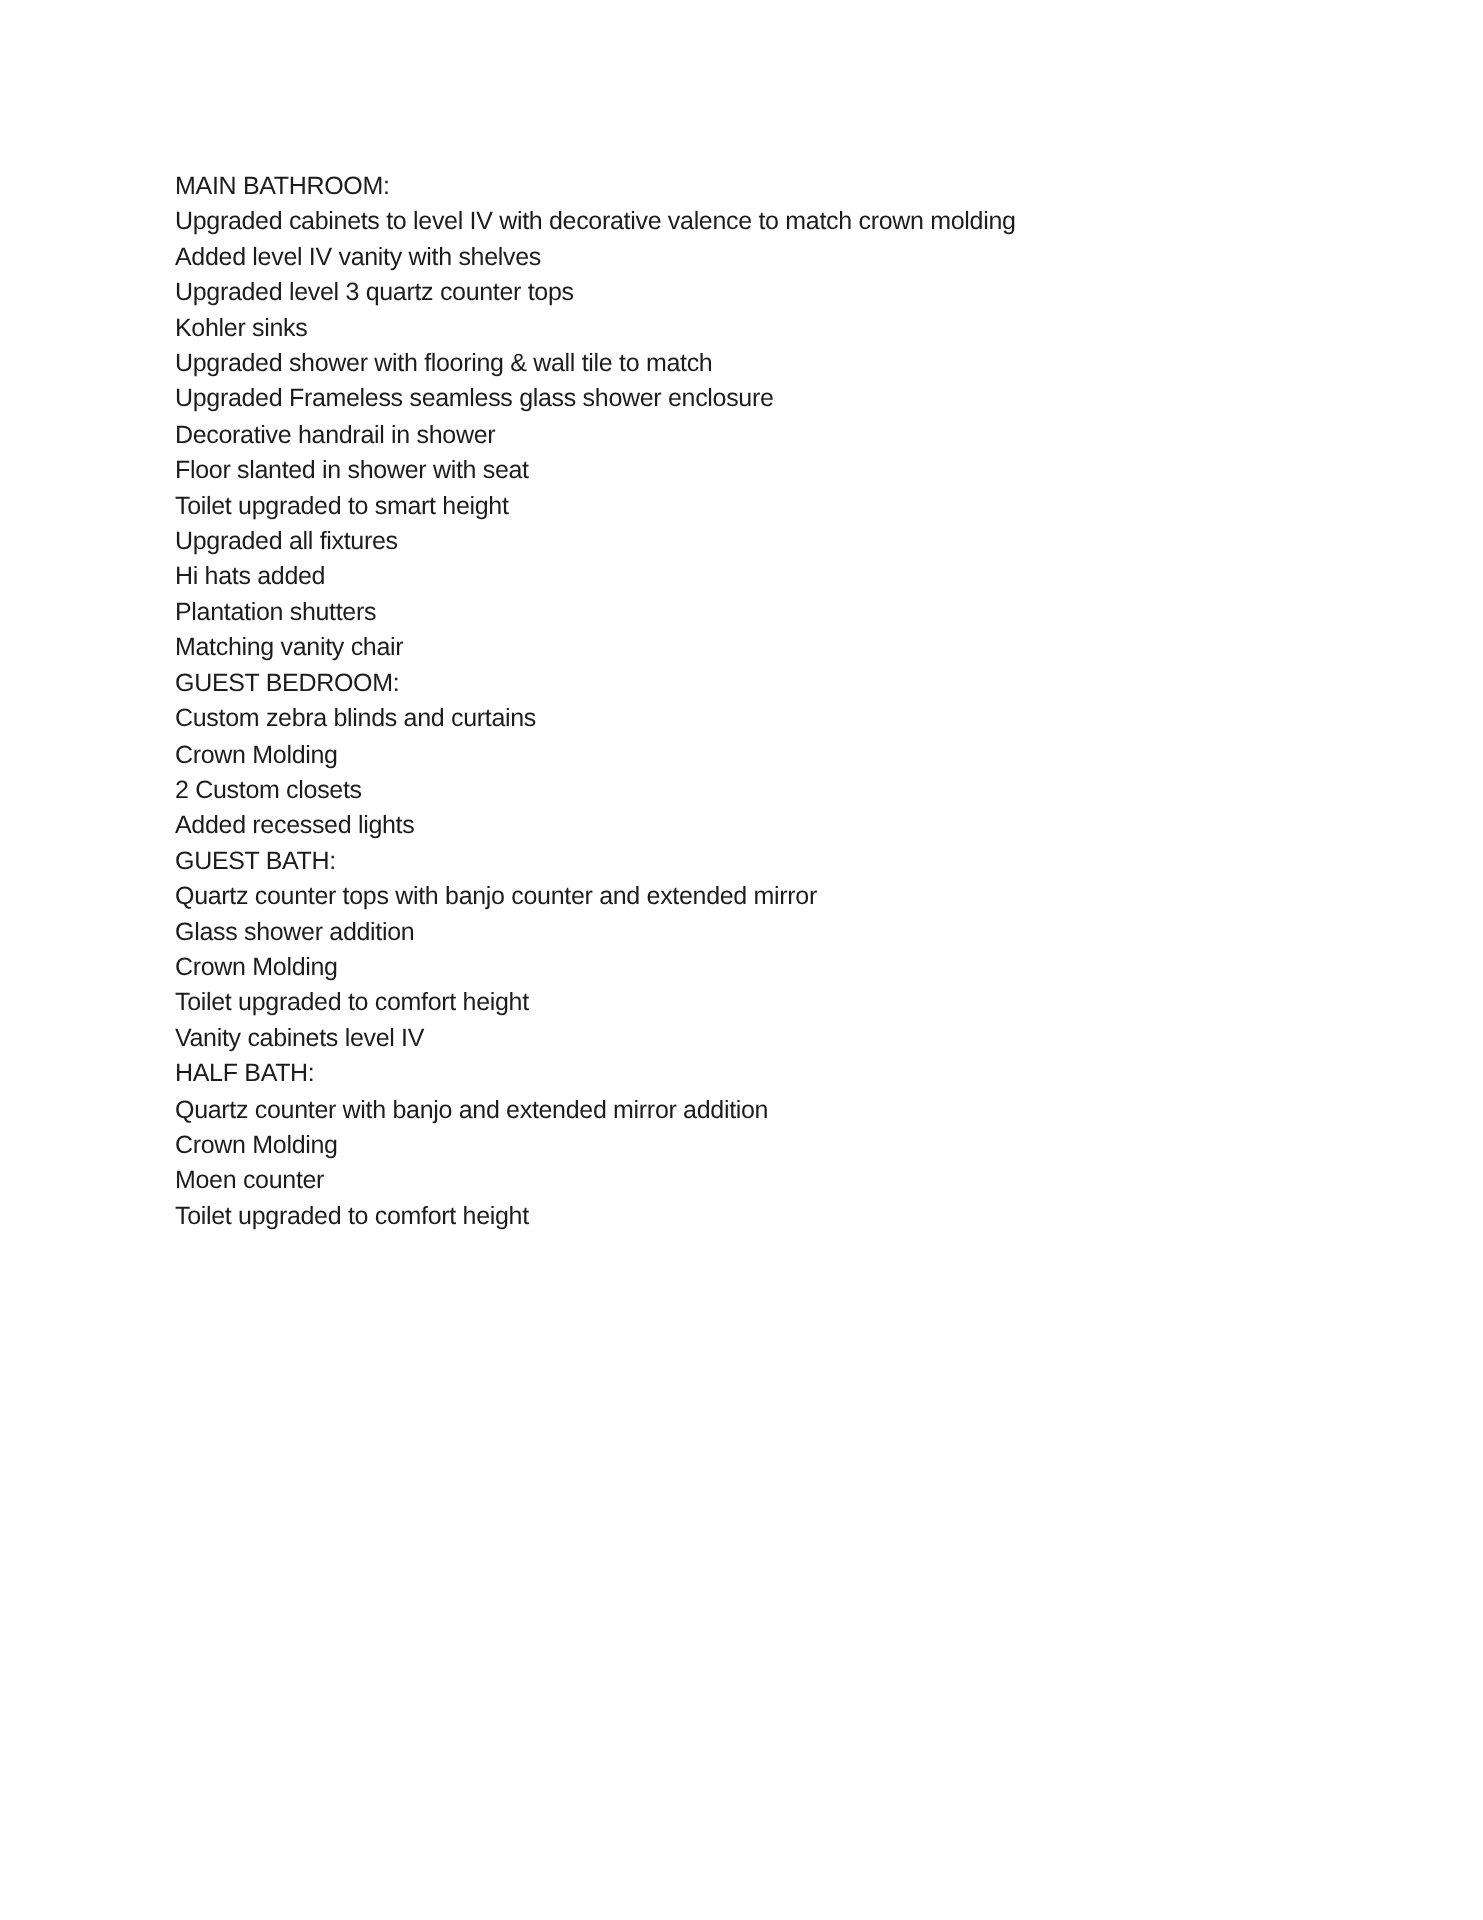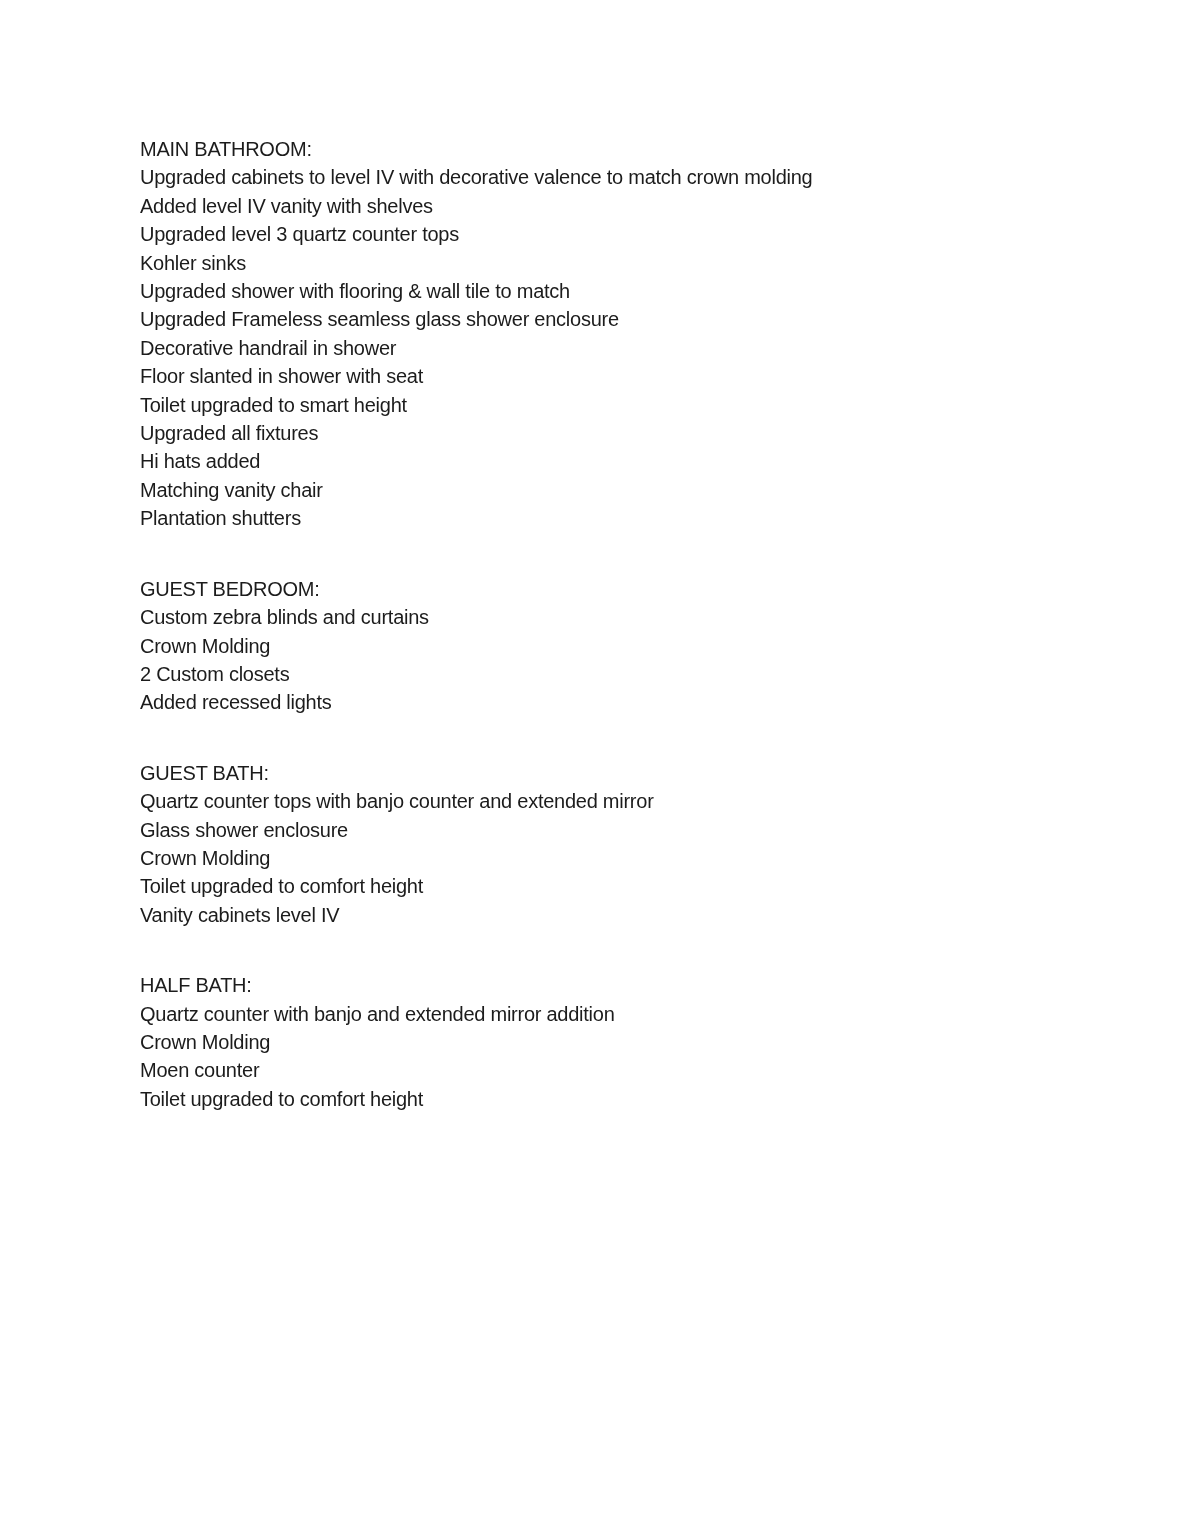--- a/index.html
+++ b/index.html
@@ -20,21 +20,20 @@
     position: absolute;
     left: 140px;
     top: 135px;
     right: 100px;
   }
   .doc-section {
     margin: 0;
     padding: 0;
   }
   .doc-section + .doc-section {
-    margin-top: 42px;
   }
   .line {
     margin: 0;
     padding: 0;
     font-size: 20px;
     line-height: 28.4px;
     letter-spacing: -0.25px;
     white-space: nowrap;
     font-weight: 400;
   }
@@ -55,36 +54,36 @@
       <p class="line">Added level IV vanity with shelves</p>
       <p class="line">Upgraded level 3 quartz counter tops</p>
       <p class="line">Kohler sinks</p>
       <p class="line">Upgraded shower with flooring &amp; wall tile to match</p>
       <p class="line">Upgraded Frameless seamless glass shower enclosure</p>
       <p class="line">Decorative handrail in shower</p>
       <p class="line">Floor slanted in shower with seat</p>
       <p class="line">Toilet upgraded to smart height</p>
       <p class="line">Upgraded all fixtures</p>
       <p class="line">Hi hats added</p>
+      <p class="line">Plantation shutters</p>
       <p class="line">Matching vanity chair</p>
-      <p class="line">Plantation shutters</p>
     </div>
 
     <div class="doc-section">
       <p class="line heading">GUEST BEDROOM:</p>
       <p class="line">Custom zebra blinds and curtains</p>
       <p class="line">Crown Molding</p>
       <p class="line">2 Custom closets</p>
       <p class="line">Added recessed lights</p>
     </div>
 
     <div class="doc-section">
       <p class="line heading">GUEST BATH:</p>
       <p class="line">Quartz counter tops with banjo counter and extended mirror</p>
-      <p class="line">Glass shower enclosure</p>
+      <p class="line">Glass shower addition</p>
       <p class="line">Crown Molding</p>
       <p class="line">Toilet upgraded to comfort height</p>
       <p class="line">Vanity cabinets level IV</p>
     </div>
 
     <div class="doc-section">
       <p class="line heading">HALF BATH:</p>
       <p class="line">Quartz counter with banjo and extended mirror addition</p>
       <p class="line">Crown Molding</p>
       <p class="line">Moen counter</p>

